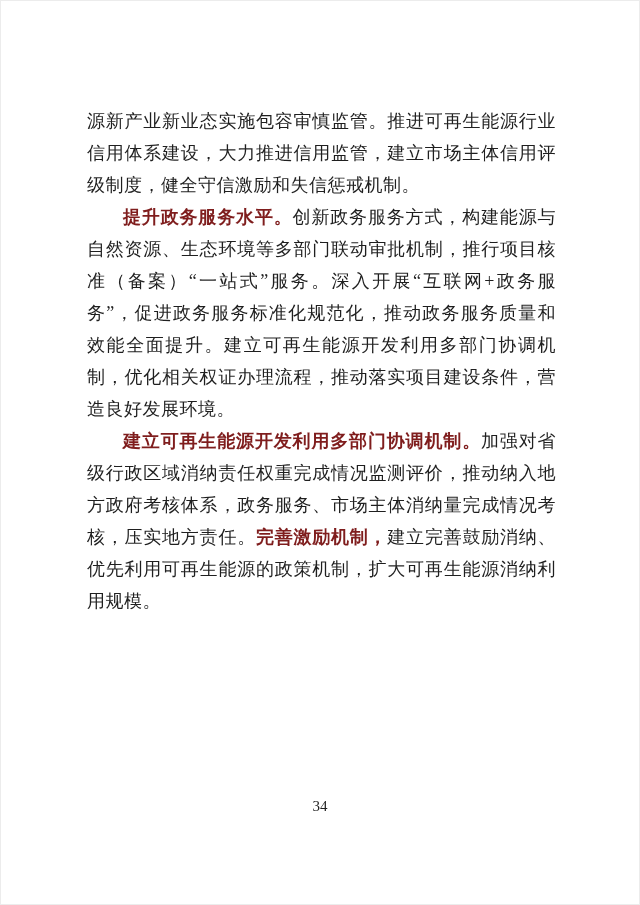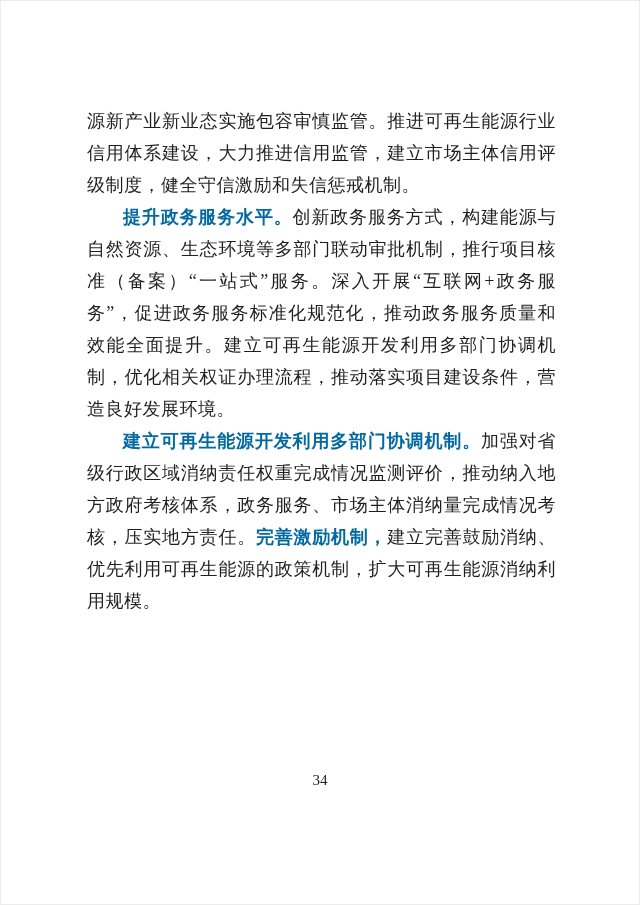--- a/index.html
+++ b/index.html
@@ -30,25 +30,25 @@
     letter-spacing: 0.5px;
   }
   .para {
     margin: 0;
   }
   .para.indent {
     text-indent: 2em;
   }
   .lead {
     font-weight: bold;
-    color: #0369a1;
+    color: #7f1d1d;
   }
   .footer {
     position: absolute;
-    top: 768px;
+    top: 794px;
     left: 0;
     width: 100%;
     text-align: center;
     font-size: 15px;
     line-height: 22px;
     color: #1f1f1f;
   }
 </style>
 </head>
 <body>

